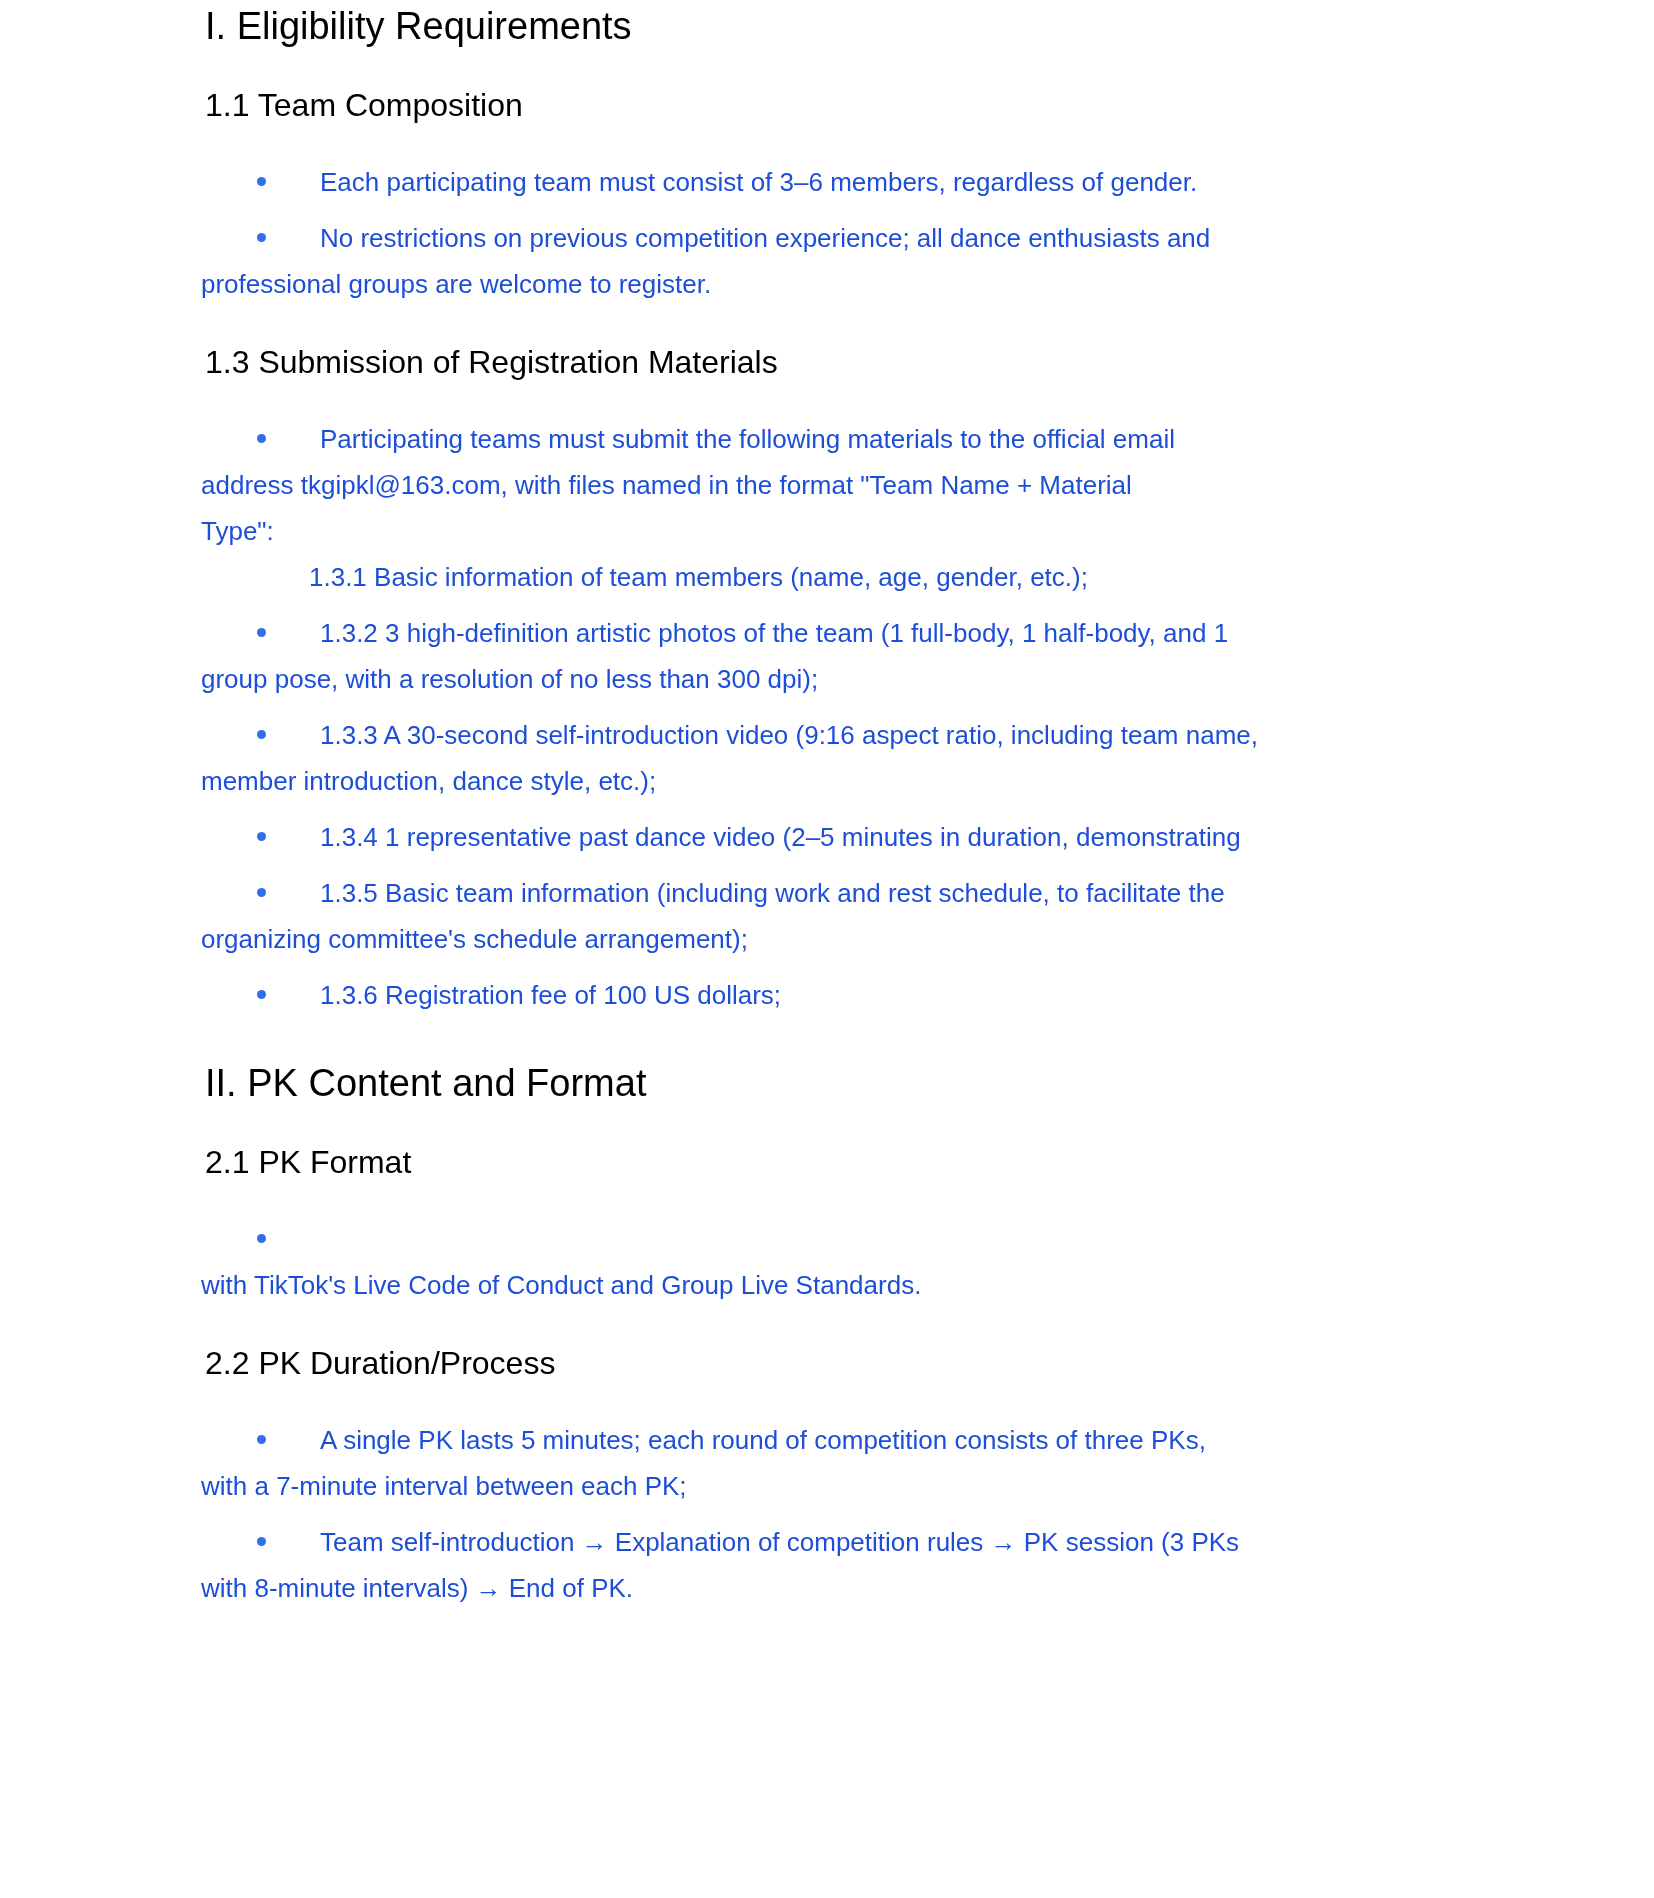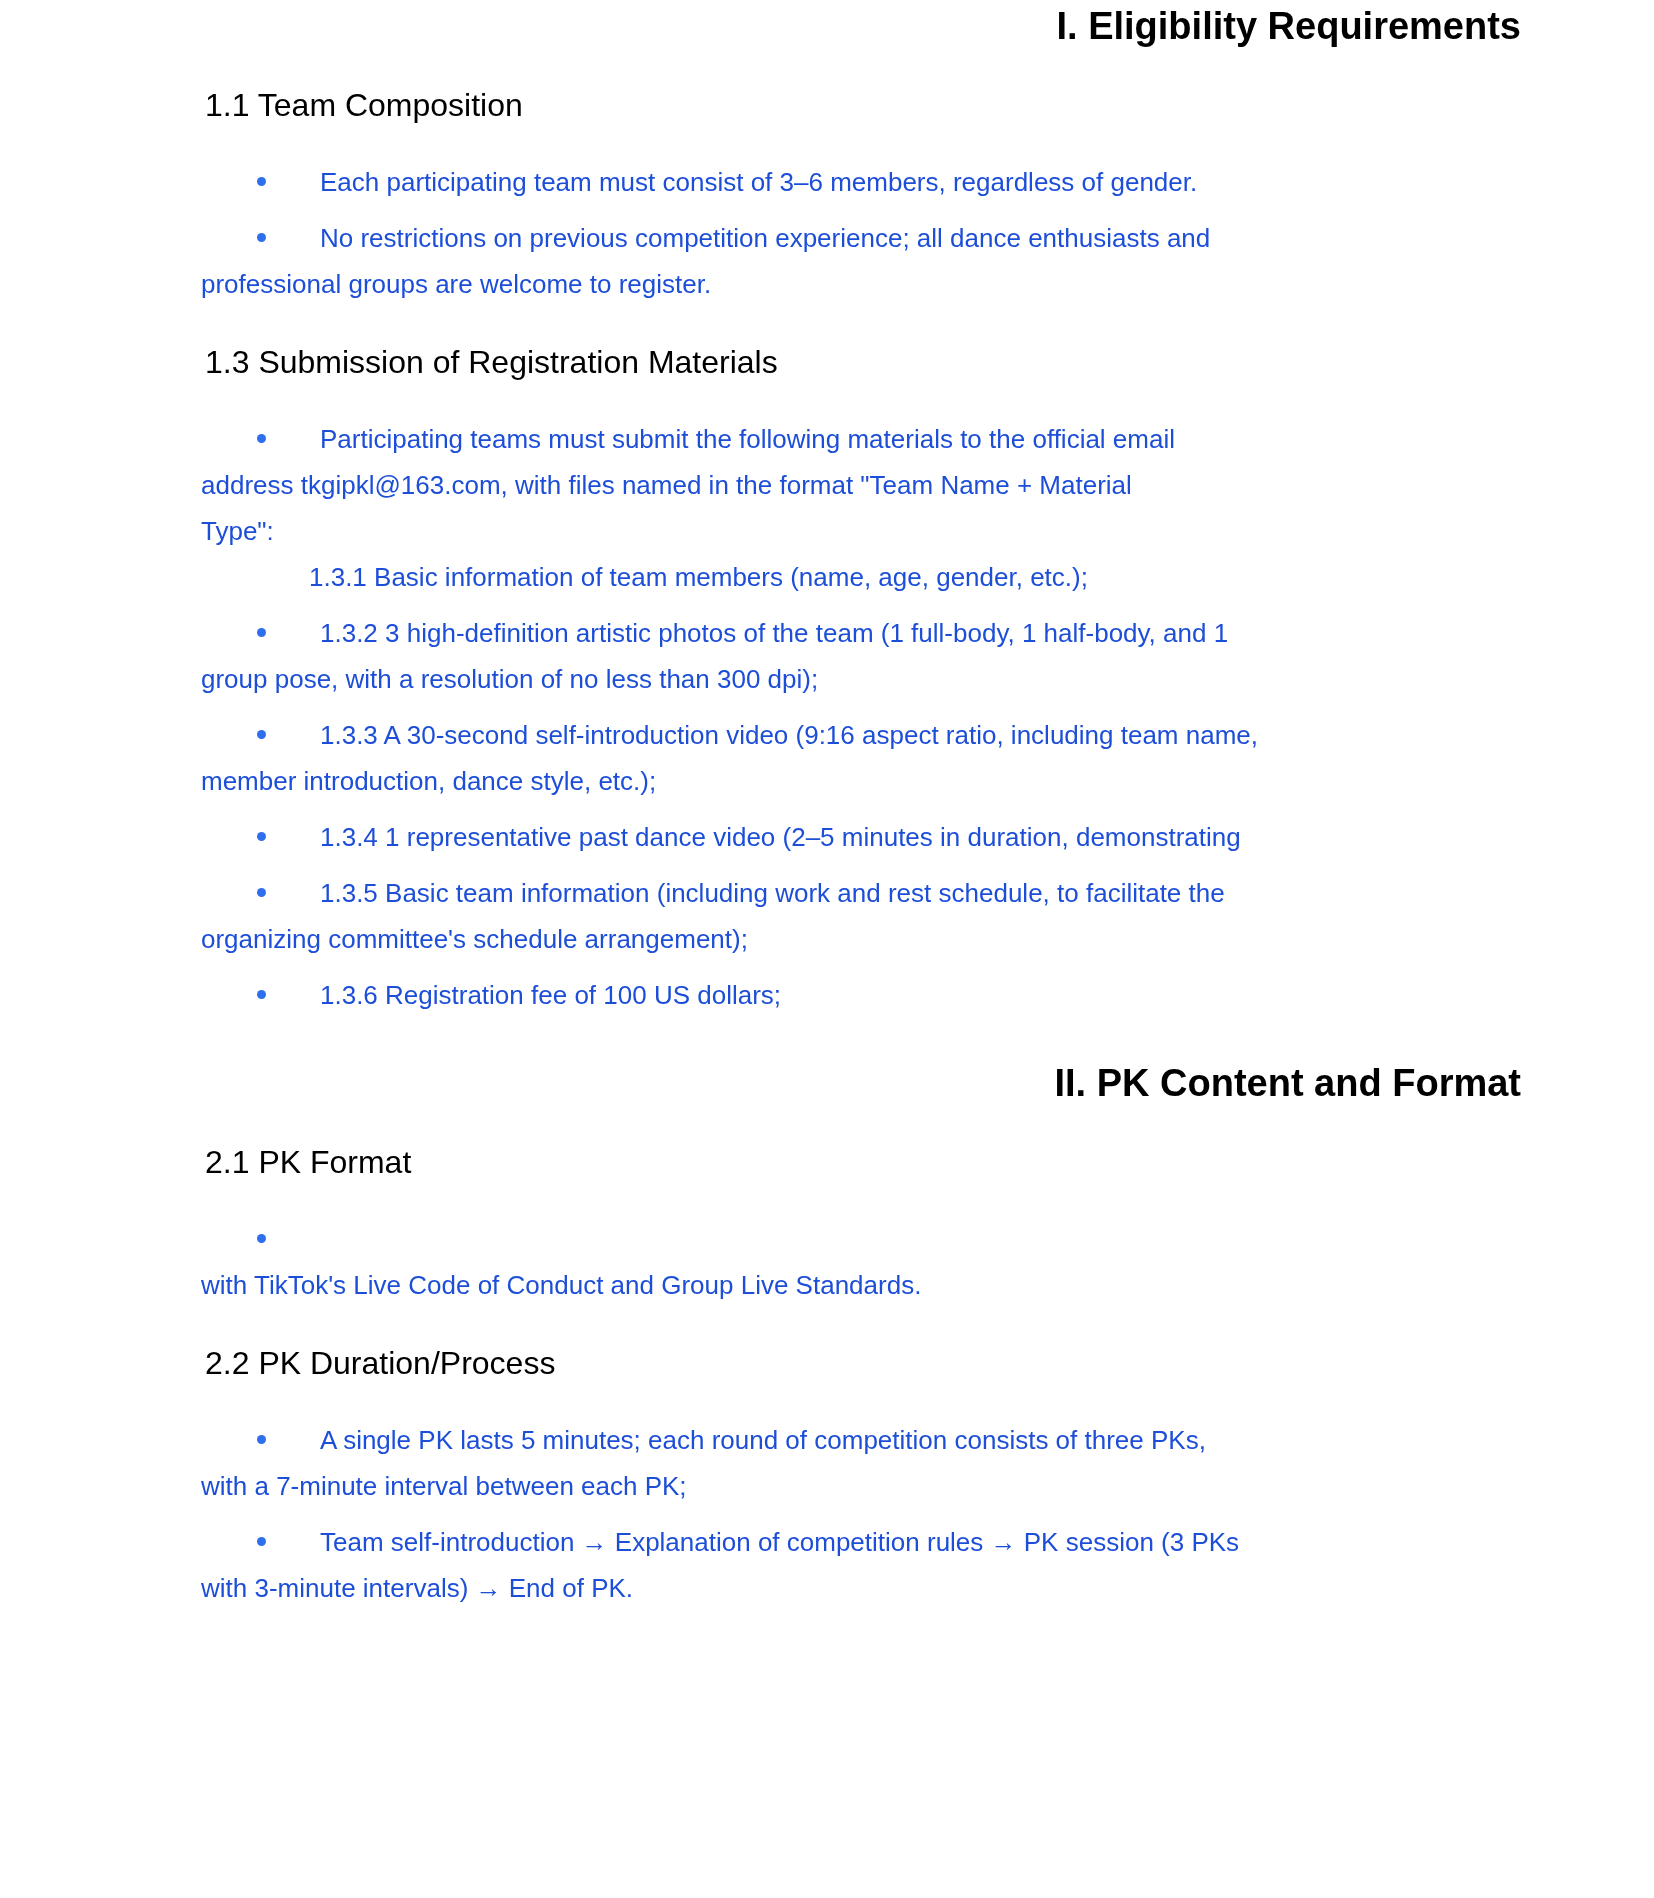--- a/index.html
+++ b/index.html
@@ -15,25 +15,24 @@
     color: #000000;
   }
   .doc {
     margin-left: 201px;
     width: 1320px;
     padding-top: 2px;
   }
   .doc h1 {
     font-size: 38px;
     line-height: 48px;
-    font-weight: 700;
+    font-weight: 400;
     margin: 41px 0 31px 4px;
     color: #000000;
     white-space: nowrap;
-    text-align: right;
   }
   .doc h1:first-child {
     margin-top: 0;
   }
   .doc h2 {
     font-size: 32px;
     line-height: 42px;
     font-weight: 400;
     margin: 34px 0 33px 4px;
     color: #000000;
@@ -73,14 +72,14 @@
     <p class="bullet"><span class="dot" style="background: rgb(47, 111, 237);"></span><span>1.3.2 3 high-definition artistic photos of the team (1 full-body, 1 half-body, and 1</span><br><span>group pose, with a resolution of no less than 300 dpi);</span></p>
     <p class="bullet"><span class="dot" style="background: rgb(47, 111, 237);"></span><span>1.3.3 A 30-second self-introduction video (9:16 aspect ratio, including team name,</span><br><span>member introduction, dance style, etc.);</span></p>
     <p class="bullet"><span class="dot" style="background: rgb(47, 111, 237);"></span><span>1.3.4 1 representative past dance video (2–5 minutes in duration, demonstrating</span><br></p>
     <p class="bullet"><span class="dot" style="background: rgb(47, 111, 237);"></span><span>1.3.5 Basic team information (including work and rest schedule, to facilitate the</span><br><span>organizing committee's schedule arrangement);</span></p>
     <p class="bullet"><span class="dot" style="background: rgb(47, 111, 237);"></span><span>1.3.6 Registration fee of 100 US dollars;</span></p>
     <h1>II. PK Content and Format</h1>
     <h2>2.1 PK Format</h2>
     <p class="bullet"><span class="dot" style="background: rgb(47, 111, 237);"></span><br><span>with TikTok's Live Code of Conduct and Group Live Standards.</span></p>
     <h2>2.2 PK Duration/Process</h2>
     <p class="bullet"><span class="dot" style="background: rgb(47, 111, 237);"></span><span>A single PK lasts 5 minutes; each round of competition consists of three PKs,</span><br><span>with a 7-minute interval between each PK;</span></p>
-    <p class="bullet"><span class="dot" style="background: rgb(47, 111, 237);"></span><span>Team self-introduction → Explanation of competition rules → PK session (3 PKs</span><br><span>with 3-minute intervals) → End of PK.</span></p>
+    <p class="bullet"><span class="dot" style="background: rgb(47, 111, 237);"></span><span>Team self-introduction → Explanation of competition rules → PK session (3 PKs</span><br><span>with 8-minute intervals) → End of PK.</span></p>
   </div>
 
 </body></html>

